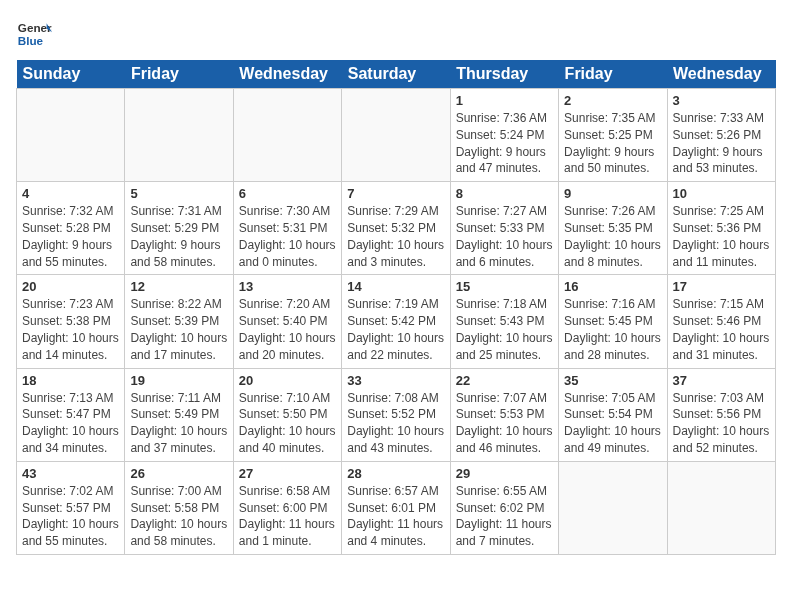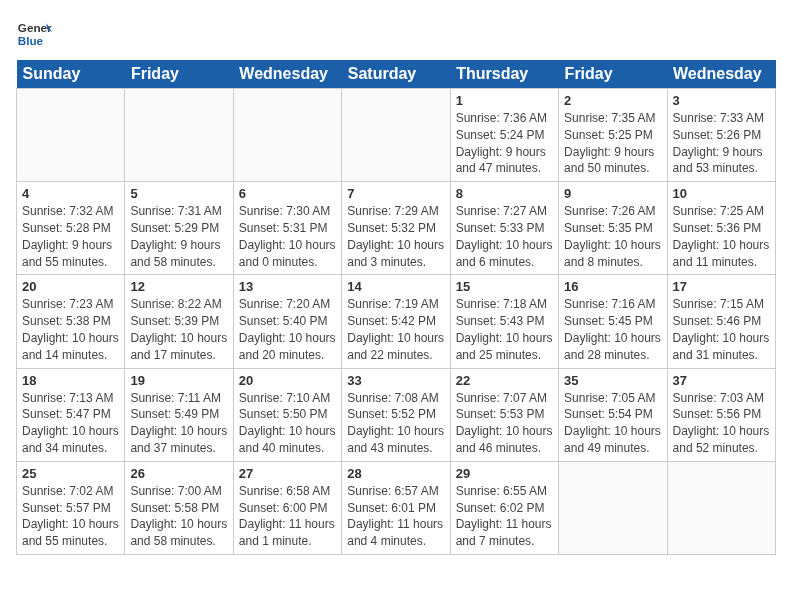--- a/index.html
+++ b/index.html
@@ -280,21 +280,21 @@
         <td>
           <span class="day-number">37</span>
           <div class="day-info">Sunrise: 7:03 AM
 Sunset: 5:56 PM
 Daylight: 10 hours
 and 52 minutes.</div>
         </td>
       </tr>
       <tr>
         <td>
-          <span class="day-number">25</span>
+          <span class="day-number">43</span>
           <div class="day-info">Sunrise: 7:02 AM
 Sunset: 5:57 PM
 Daylight: 10 hours
 and 55 minutes.</div>
         </td>
         <td>
           <span class="day-number">26</span>
           <div class="day-info">Sunrise: 7:00 AM
 Sunset: 5:58 PM
 Daylight: 10 hours

